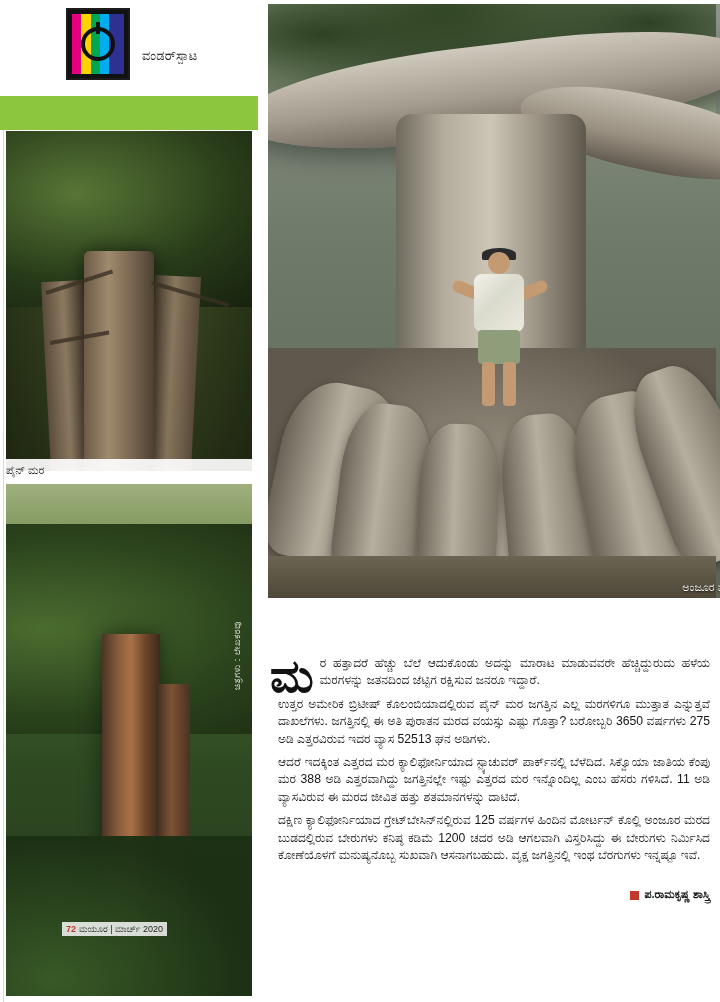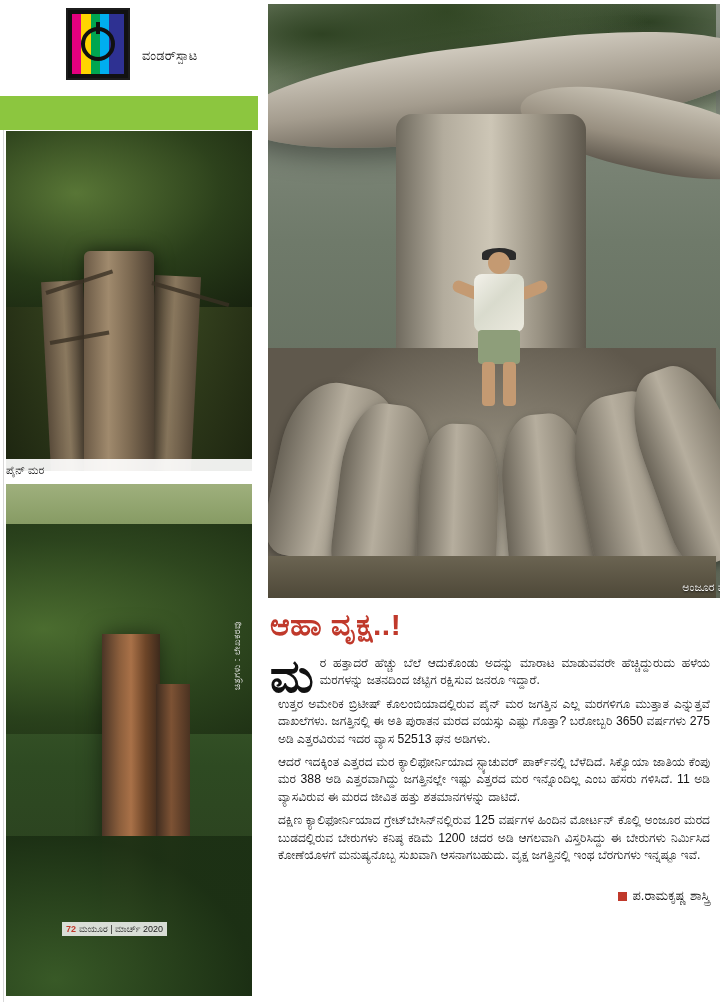--- a/index.html
+++ b/index.html
@@ -387,22 +387,22 @@
   }
   #body-text p {
     margin: 0 0 6px 8px;
   }
 
   
   #byline {
     position: absolute;
     right: 10px;
     top: 888px;
-    font-size: 13px;
-    font-weight: normal;
+    font-size: 11px;
+    font-weight: bold;
     color: #111;
     white-space: nowrap;
   }
   #byline .sq {
     display: inline-block;
     width: 9px; height: 9px;
     background: #c0392b;
     margin-right: 5px;
     vertical-align: middle;
   }
@@ -477,21 +477,20 @@
         <div class="pp-arm-r"></div>
         <div class="pp-shirt"></div>
         <div class="pp-shorts"></div>
         <div class="pp-leg-l"></div>
         <div class="pp-leg-r"></div>
       </div>
 
       <div id="hero-caption">ಅಂಜೂರ ಮರ</div>
     </div>
 
-    <div id="headline">ಆಹಾ ವೃಕ್ಷ..!</div>
 
     <div id="body-text">
       <span id="dropcap">ಮ</span>
       <p>ರ ಹತ್ತಾದರೆ ಹೆಚ್ಚು ಬೆಲೆ ಆದುಕೊಂಡು ಅದನ್ನು ಮಾರಾಟ ಮಾಡುವವರೇ ಹೆಚ್ಚಿದ್ದುರುದು ಹಳೆಯ ಮರಗಳನ್ನು ಜತನದಿಂದ ಜೆಟ್ಟಿಗ ರಕ್ಷಿಸುವ ಜನರೂ ಇದ್ದಾರೆ.</p>
       <p>ಉತ್ತರ ಅಮೇರಿಕ ಬ್ರಿಟೀಷ್ ಕೊಲಂಬಿಯಾದಲ್ಲಿರುವ ಪೈನ್ ಮರ ಜಗತ್ತಿನ ಎಲ್ಲ ಮರಗಳಿಗೂ ಮುತ್ತಾತ ಎನ್ನುತ್ತವೆ ದಾಖಲೆಗಳು. ಜಗತ್ತಿನಲ್ಲಿ ಈ ಅತಿ ಪುರಾತನ ಮರದ ವಯಸ್ಸು ಎಷ್ಟು ಗೊತ್ತಾ? ಬರೋಬ್ಬರಿ 3650 ವರ್ಷಗಳು 275 ಅಡಿ ಎತ್ತರವಿರುವ ಇದರ ವ್ಯಾಸ 52513 ಘನ ಅಡಿಗಳು.</p>
       <p>ಆದರೆ ಇದಕ್ಕಿಂತ ಎತ್ತರದ ಮರ ಕ್ಯಾಲಿಫೋರ್ನಿಯಾದ ಸ್ಟ್ಯಾಚುವರ್ ಪಾರ್ಕ್‌ನಲ್ಲಿ ಬೆಳೆದಿದೆ. ಸಿಕ್ವೊಯಾ ಜಾತಿಯ ಕೆಂಪು ಮರ 388 ಅಡಿ ಎತ್ತರವಾಗಿದ್ದು ಜಗತ್ತಿನಲ್ಲೇ ಇಷ್ಟು ಎತ್ತರದ ಮರ ಇನ್ನೊಂದಿಲ್ಲ ಎಂಬ ಹೆಸರು ಗಳಿಸಿದೆ. 11 ಅಡಿ ವ್ಯಾಸವಿರುವ ಈ ಮರದ ಜೀವಿತ ಹತ್ತು ಶತಮಾನಗಳನ್ನು ದಾಟಿದೆ.</p>
       <p>ದಕ್ಷಿಣ ಕ್ಯಾಲಿಫೋರ್ನಿಯಾದ ಗ್ರೇಟ್‌ಬೇಸಿನ್‌ನಲ್ಲಿರುವ 125 ವರ್ಷಗಳ ಹಿಂದಿನ ಮೋರ್ಟನ್ ಕೊಲ್ಲಿ ಅಂಜೂರ ಮರದ ಬುಡದಲ್ಲಿರುವ ಬೇರುಗಳು ಕನಿಷ್ಠ ಕಡಿಮೆ 1200 ಚದರ ಅಡಿ ಆಗಲವಾಗಿ ವಿಸ್ತರಿಸಿದ್ದು ಈ ಬೇರುಗಳು ನಿರ್ಮಿಸಿದ ಕೋಣೆಯೊಳಗೆ ಮನುಷ್ಯನೊಬ್ಬ ಸುಖವಾಗಿ ಆಸನಾಗಬಹುದು. ವೃಕ್ಷ ಜಗತ್ತಿನಲ್ಲಿ ಇಂಥ ಬೆರಗುಗಳು ಇನ್ನಷ್ಟೂ ಇವೆ.</p>
     </div>
 
     <div id="byline">

